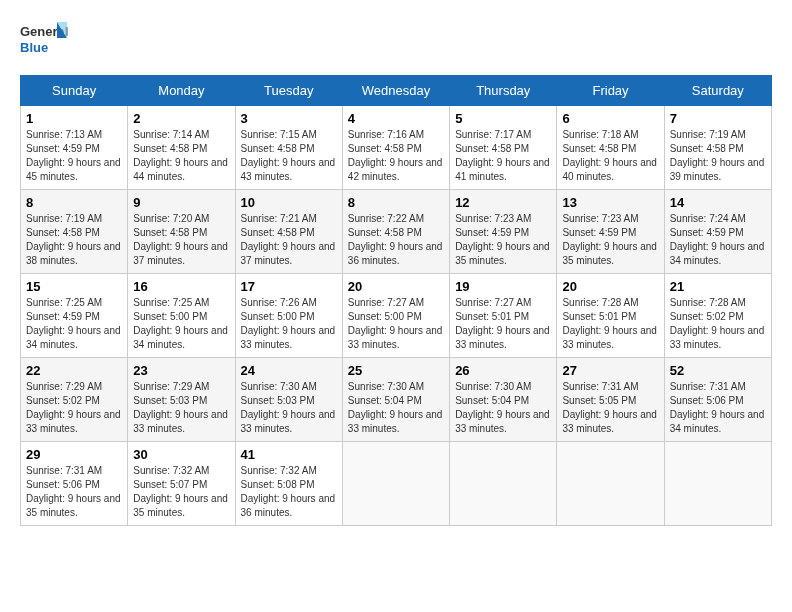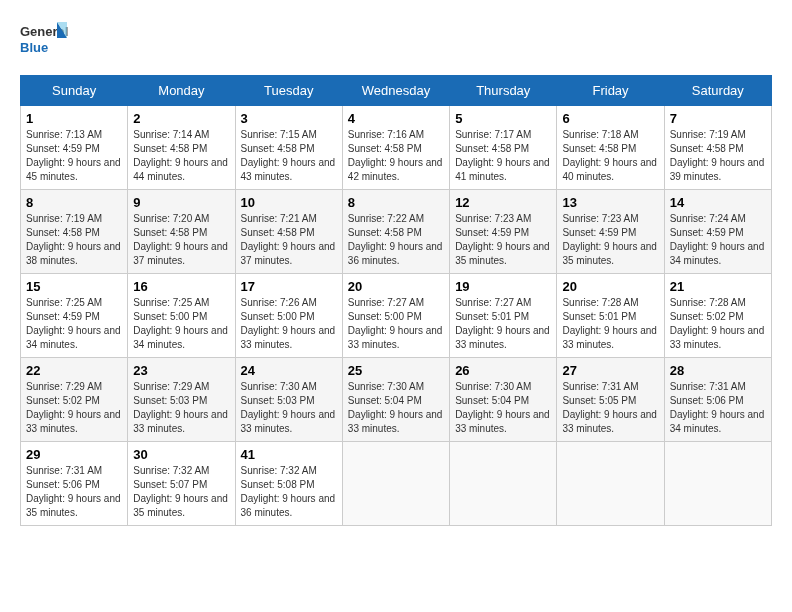--- a/index.html
+++ b/index.html
@@ -321,21 +321,21 @@
       </td>
         <td>
         <span class="day-num">27</span>
         <div class="day-detail">
           Sunrise: 7:31 AM<br>
           Sunset: 5:05 PM<br>
           Daylight: 9 hours and 33 minutes.
         </div>
       </td>
         <td>
-        <span class="day-num">28</span>
+        <span class="day-num">52</span>
         <div class="day-detail">
           Sunrise: 7:31 AM<br>
           Sunset: 5:06 PM<br>
           Daylight: 9 hours and 34 minutes.
         </div>
       </td>
       </tr>
       <tr>
         <td>
         <span class="day-num">29</span>

